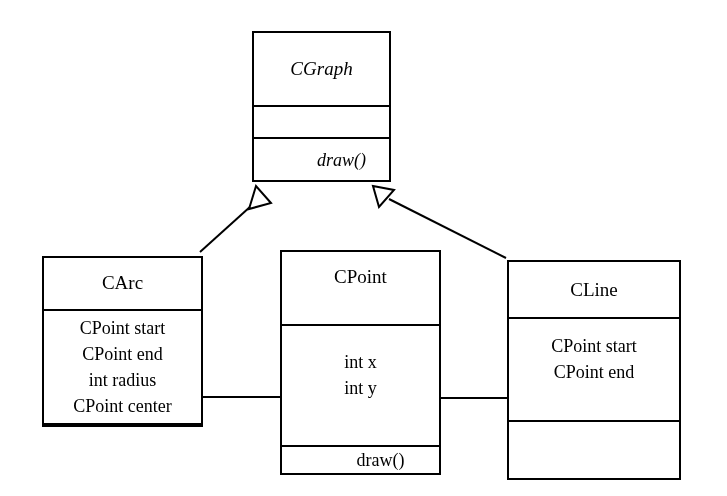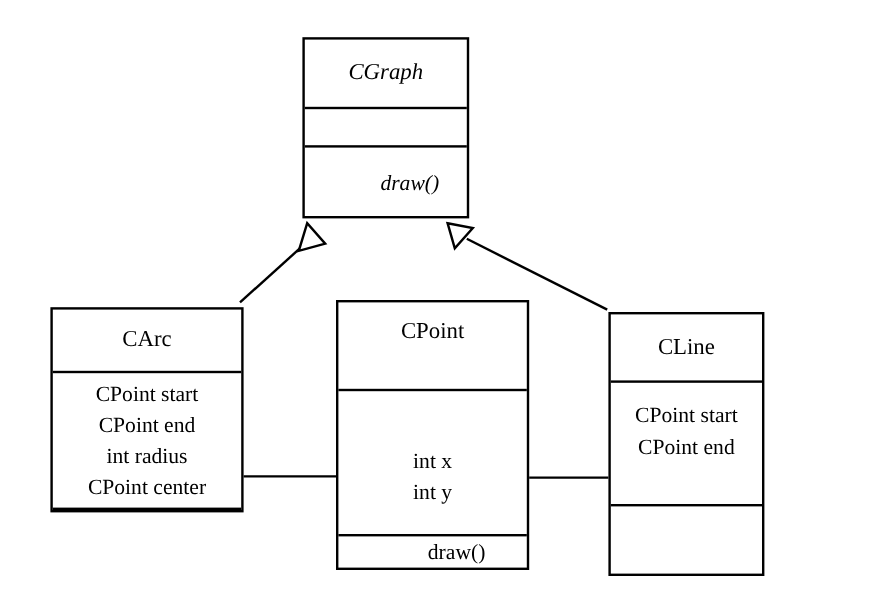--- a/index.html
+++ b/index.html
@@ -53,29 +53,29 @@
   }
   .italic {
     font-style: italic;
   }
   .align-top {
     justify-content: flex-start;
     padding-top: 14px;
   }
   
   #box-cgraph { left: 252px; top: 31px;  width: 139px; height: 151px; }
-  #box-cgraph .name    { height: 56px; }
+  #box-cgraph .name    { height: 72px; }
   #box-cgraph .attrs   { height: 32px; }
   #box-carc   { left: 42px;  top: 256px; width: 161px; height: 171px; }
   #box-carc .name      { height: 55px; }
   #box-carc .attrs     { height: 124px; }
   #box-cpoint { left: 280px; top: 250px; width: 161px; height: 225px; gap: 22px; }
   #box-cpoint .name    { height: 55px; }
-  #box-cpoint .attrs   { height: 108px; justify-content: flex-end; }
-  #box-cline  { left: 507px; top: 260px; width: 130px; height: 220px; }
+  #box-cpoint .attrs   { height: 108px; }
+  #box-cline  { left: 507px; top: 260px; width: 174px; height: 220px; }
   #box-cline .name     { height: 55px; }
   #box-cline .attrs    { height: 103px; }
 </style>
 </head>
 <body>
 
 <div class="canvas">
 
   <svg class="connector-layer" viewBox="0 0 727 496" xmlns="http://www.w3.org/2000/svg">
 

